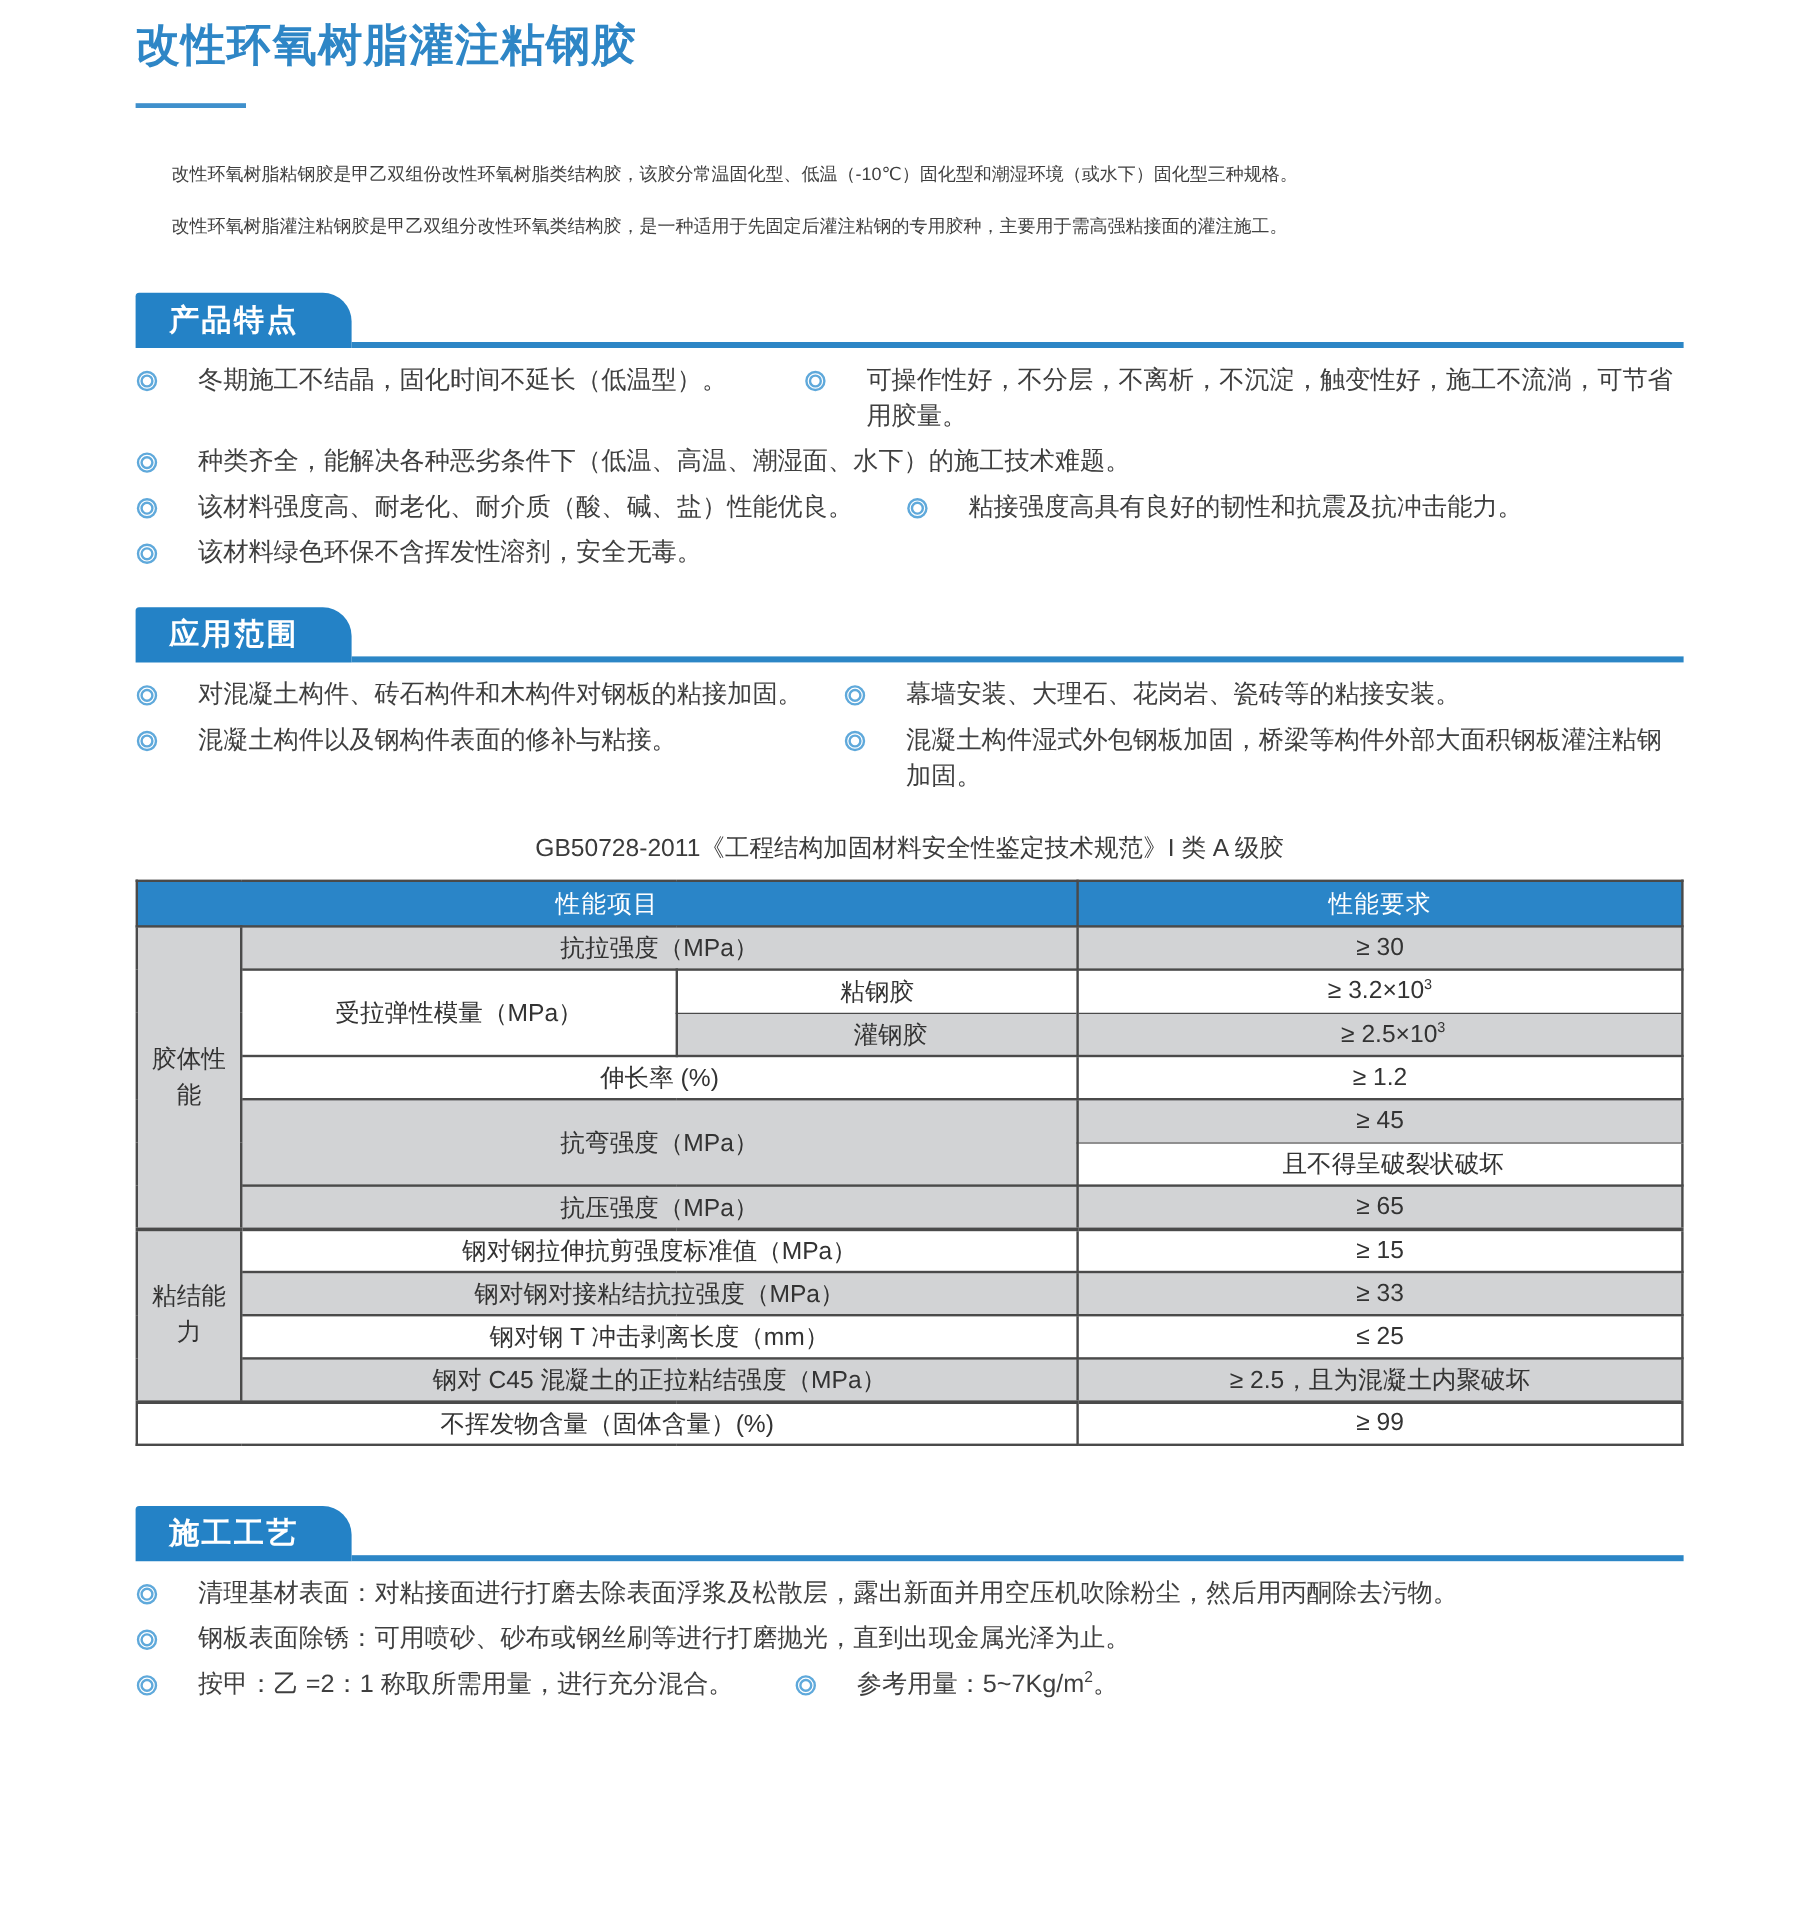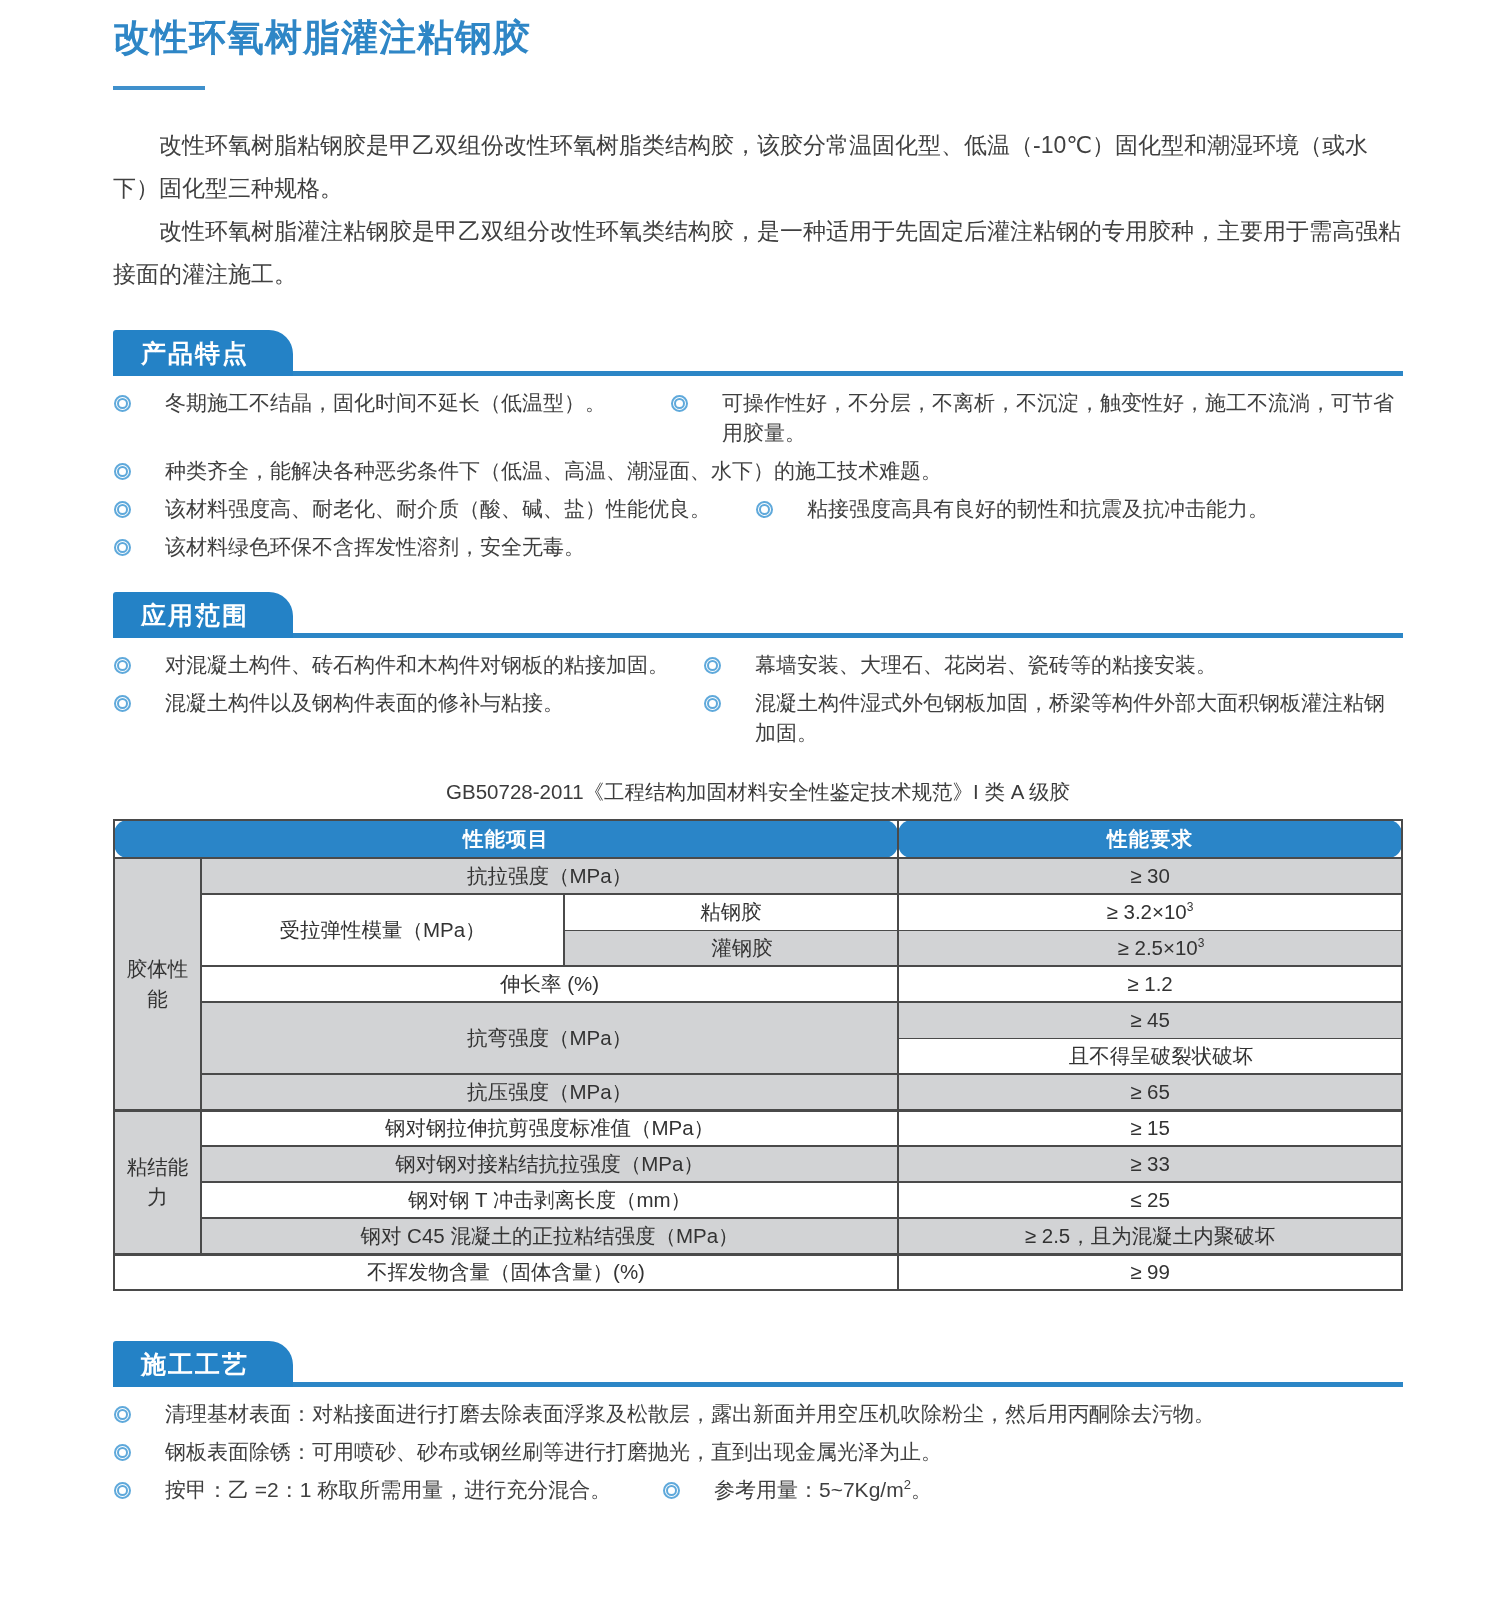--- a/index.html
+++ b/index.html
@@ -20,21 +20,21 @@
     letter-spacing: 1px;
     line-height: 44px;
   }
   .title-dash {
     width: 92px; height: 4px;
     background: #3f90cc;
     margin-top: 26px;
   }
 
   
-  .intro { margin-top: 34px; font-size: 23px; line-height: 43px; color: #404040; }
+  .intro { margin-top: 34px; font-size: 15px; line-height: 43px; color: #404040; }
   .intro p { text-indent: 2em; }
 
   
   .sec { margin-top: 30px; }
   .sec-head { display: flex; align-items: flex-end; }
   .badge {
     background: #2482c6;
     color: #ffffff;
     font-size: 25px;
     font-weight: 700;
@@ -83,24 +83,23 @@
     height: 36px;
     text-align: center;
     vertical-align: middle;
     padding: 2px 6px;
     background: #ffffff;
     color: #333333;
   }
   table.perf th {
     background: #2a85c8;
     color: #ffffff;
-    font-weight: 700;
+    font-weight: 400;
     height: 38px;
     letter-spacing: 1px;
-    border-radius: 14px;
   }
   table.perf td.gray { background: #d2d3d5; }
   table.perf td.group { line-height: 30px; padding: 2px 10px; }
   table.perf td.thinb { border-bottom-width: 1px; }
   table.perf td.thint { border-top-width: 1px; padding-left: 28px; }
   table.perf td.thickt { border-top-width: 3px; }
   table.perf sup { font-size: 12px; vertical-align: super; line-height: 0; }
 
   sup.unit { font-size: 13px; vertical-align: super; line-height: 0; }
 </style>

